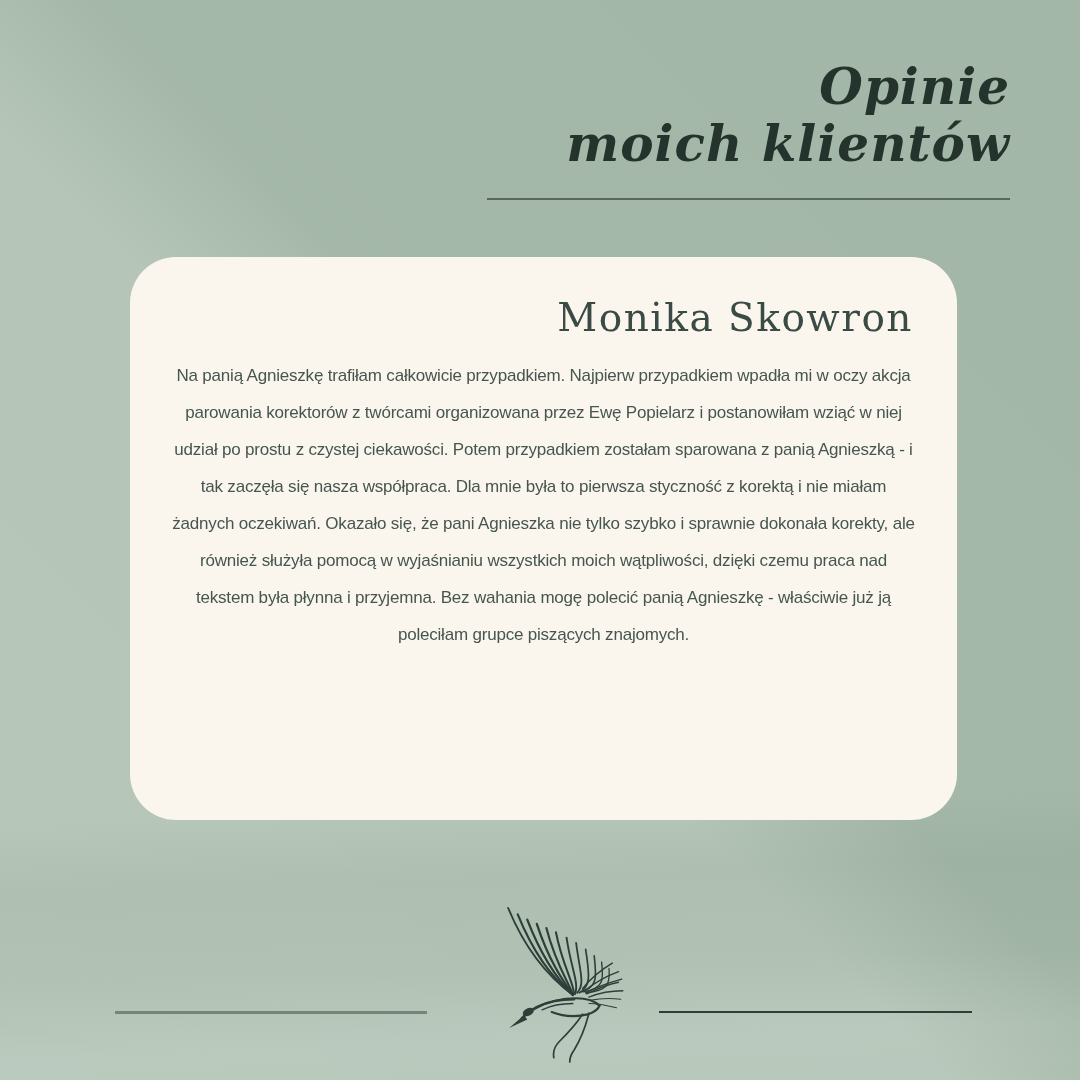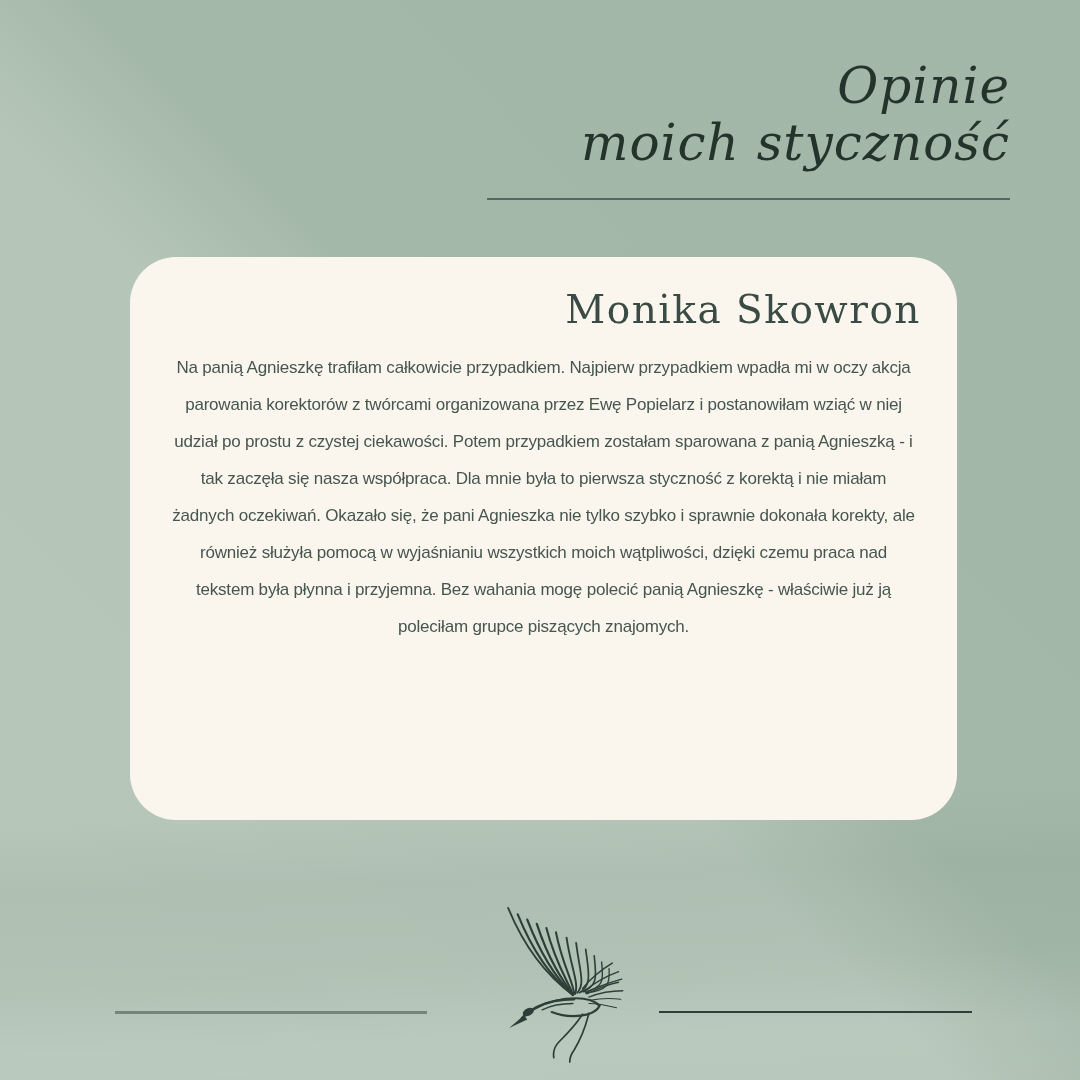--- a/index.html
+++ b/index.html
@@ -41,21 +41,21 @@
     top: 58px;
     right: 70px;
     width: 560px;
     text-align: right;
     z-index: 2;
   }
   .page-title {
     margin: 0;
     font-family: "DejaVu Serif", serif;
     font-style: italic;
-    font-weight: 400;
+    font-weight: 700;
     font-size: 50px;
     line-height: 57px;
     letter-spacing: 1px;
     color: #24342c;
   }
   .page-title span { display: block; }
 
   .title-rule {
     position: absolute;
     top: 198px;
@@ -72,21 +72,21 @@
     top: 257px;
     width: 827px;
     height: 563px;
     background: #faf6ee;
     border-radius: 46px;
     box-sizing: border-box;
     padding: 30px 36px 30px 36px;
     z-index: 2;
   }
   .client-name {
-    margin: 0;
+    margin: 8px;
     font-family: "DejaVu Serif", serif;
     font-weight: 400;
     font-size: 39px;
     line-height: 46px;
     letter-spacing: 1.5px;
     text-align: right;
     color: #3a4a44;
   }
   .testimonial {
     margin: 16px 0 0 0;
@@ -128,21 +128,21 @@
   .bird svg { width: 100%; height: 100%; display: block; }
 </style>
 </head>
 <body>
 
 <div class="canvas">
 
   <header class="header">
     <h1 class="page-title">
       <span>Opinie</span>
-      <span>moich styczność</span>
+      <span>moich klientów</span>
     </h1>
   </header>
   <div class="title-rule"></div>
 
   <section class="card">
     <h2 class="client-name">Monika Skowron</h2>
     <p class="testimonial">Na panią Agnieszkę trafiłam całkowicie przypadkiem. Najpierw przypadkiem wpadła mi w oczy akcja parowania korektorów z twórcami organizowana przez Ewę Popielarz i postanowiłam wziąć w niej udział po prostu z czystej ciekawości. Potem przypadkiem zostałam sparowana z panią Agnieszką - i tak zaczęła się nasza współpraca. Dla mnie była to pierwsza styczność z korektą i nie miałam żadnych oczekiwań. Okazało się, że pani Agnieszka nie tylko szybko i sprawnie dokonała korekty, ale również służyła pomocą w wyjaśnianiu wszystkich moich wątpliwości, dzięki czemu praca nad tekstem była płynna i przyjemna. Bez wahania mogę polecić panią Agnieszkę - właściwie już ją poleciłam grupce piszących znajomych.</p>
   </section>
 
   <div class="footer-rule left"></div>

